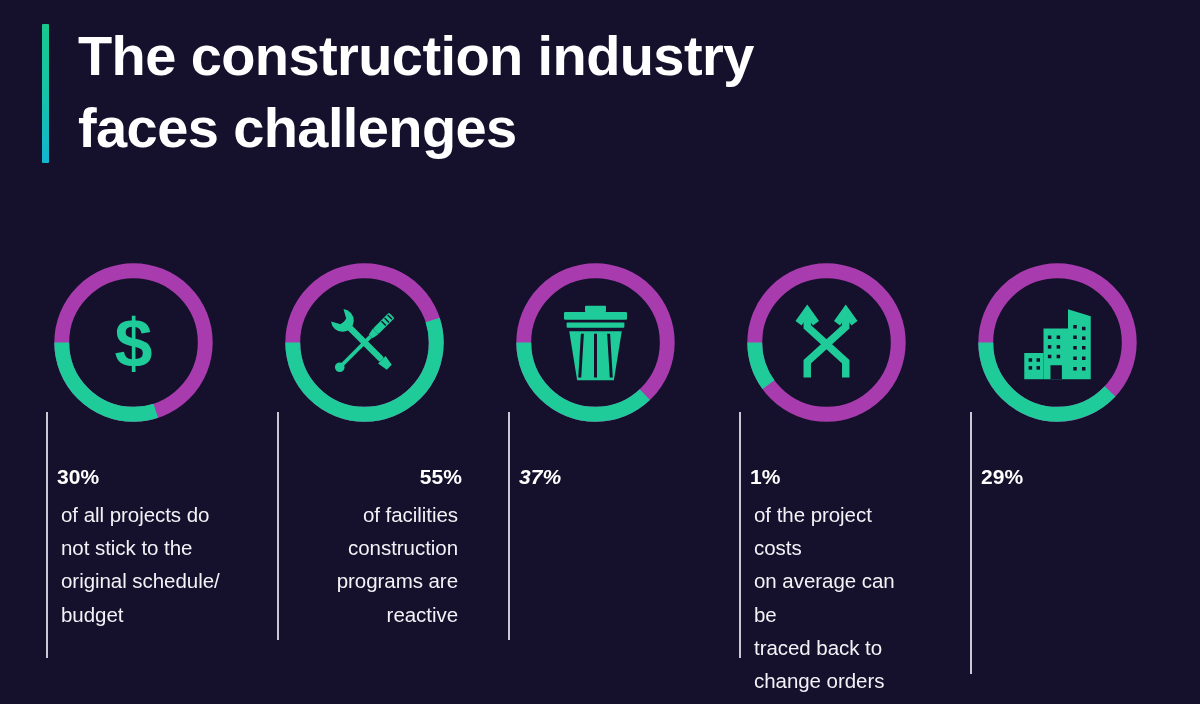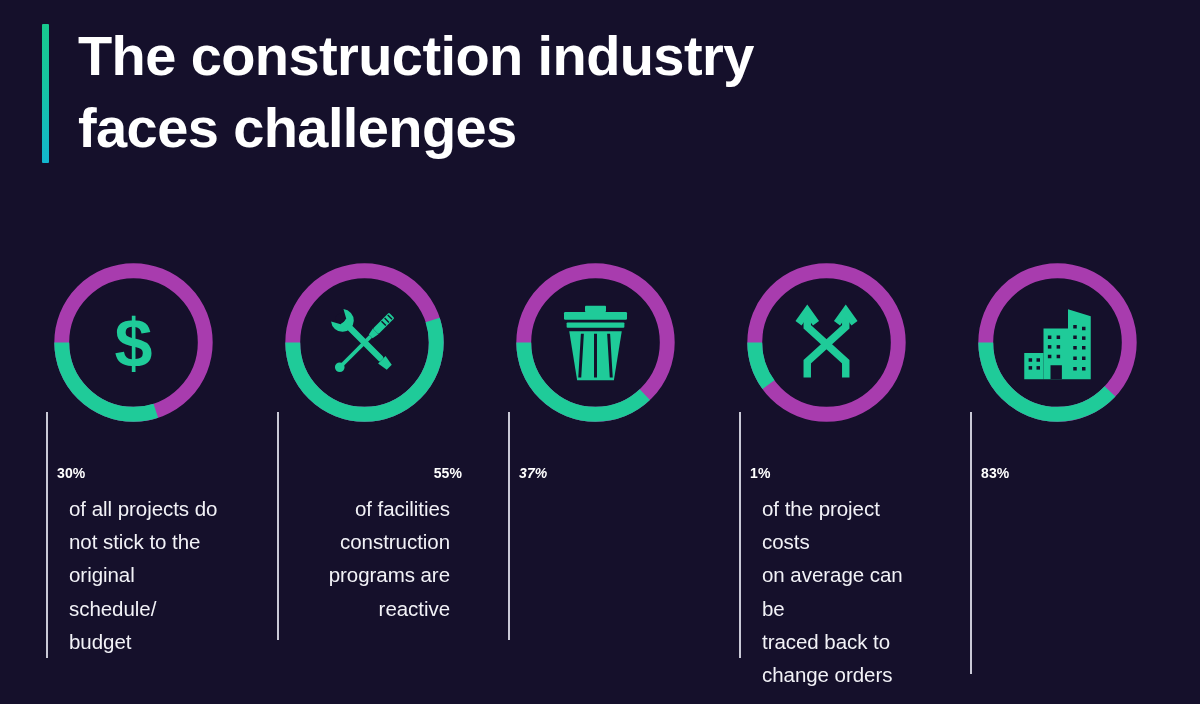--- a/index.html
+++ b/index.html
@@ -85,31 +85,31 @@
     top: -54px;
     width: 2px;
     background: #c9c9d6;
   }
   .rule.tall   { height: 246px; }
   .rule.short  { height: 228px; }
   .rule.xtall  { height: 262px; }
 
   .pct {
     color: #ffffff;
-    font-size: 14px;
+    font-size: 21px;
     font-weight: 700;
     line-height: 1.0;
     margin: 0 0 11px 0;
     letter-spacing: 0.1px;
   }
   .desc {
     color: #f2f2f7;
     font-size: 20.5px;
     line-height: 1.62;
-    margin: 12px;
+    margin: 4px;
     font-weight: 400;
     white-space: pre-line;
     letter-spacing: -0.05px;
   }
 
   .icon-svg { pointer-events: none; }
 </style>
 </head>
 <body>
 
@@ -240,18 +240,18 @@
             <rect x="128" y="104" width="4" height="4"></rect>
             <rect x="118" y="116" width="4" height="4"></rect>
             <rect x="128" y="116" width="4" height="4"></rect>
             <rect x="118" y="128" width="4" height="4"></rect>
             <rect x="128" y="128" width="4" height="4"></rect>
           </g>
         </g>
       </svg>
       <div class="stat-body">
         <span class="rule xtall"></span>
-        <p class="pct">83%</p>
+        <p class="pct">29%</p>
       </div>
     </div>
 
   </div>
 </div>
 
 </body></html>

